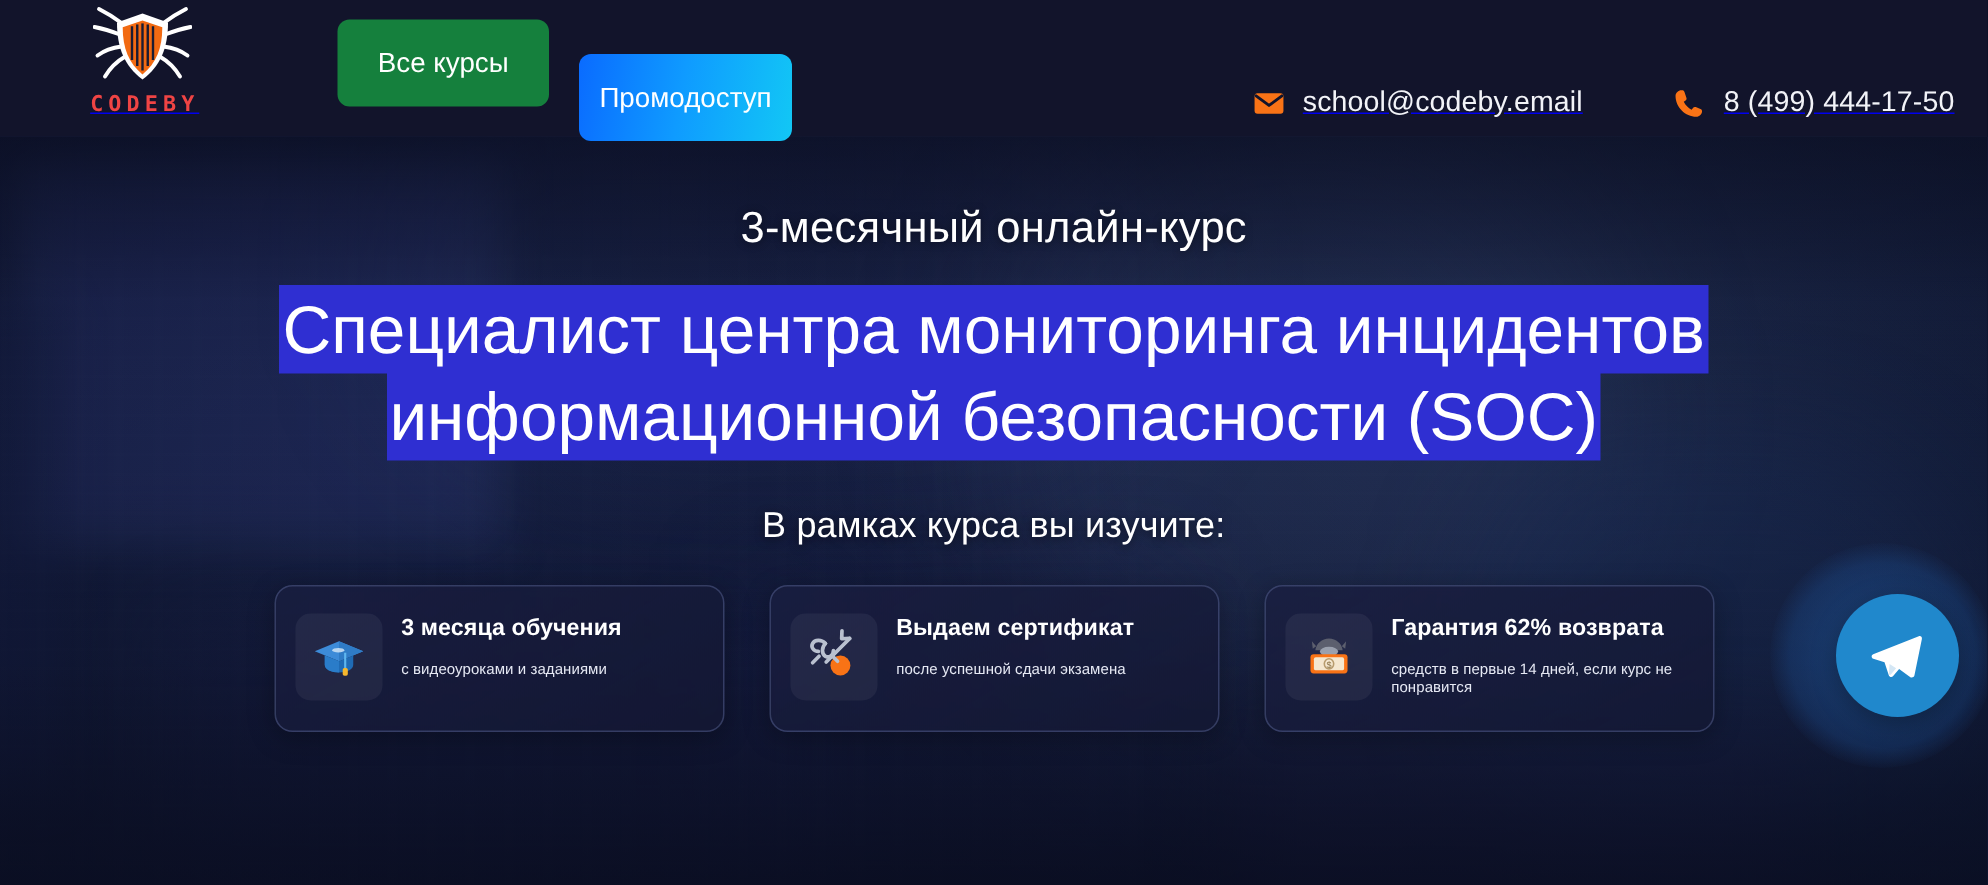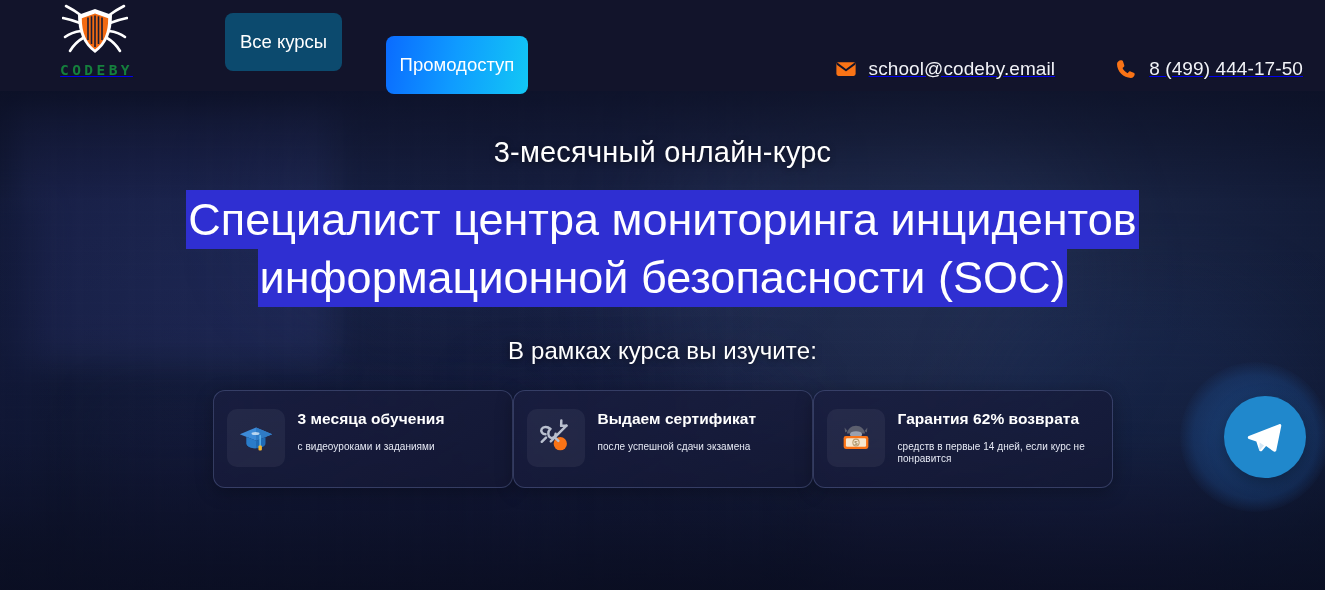--- a/index.html
+++ b/index.html
@@ -25,35 +25,35 @@
   .logo-wrap {
     position:absolute; left:43px; top:4px;
     width:104px; height:80px;
     display:flex; flex-direction:column; align-items:center; justify-content:flex-start;
   }
   .logo-mark { width:66px; height:58px; display:block; }
   .logo-word {
     margin-top:1px;
     font-family:"DejaVu Sans Mono", monospace;
     font-size:14.5px; font-weight:700; letter-spacing:3.4px;
-    color:#15803d; line-height:1;
+    color:#ef4444; line-height:1;
     text-indent:3px;
   }
 
   .btn {
     position:absolute; top:13px;
     height:58px;
     border:none; border-radius:8px;
     color:#fff; font-size:18.5px; font-weight:400;
     font-family:"Liberation Sans", sans-serif;
     cursor:pointer;
     display:flex; align-items:center; justify-content:center;
     white-space:nowrap;
   }
-  .btn-courses { left:225px; width:117px; background:#0c4a6e; }
+  .btn-courses { left:225px; width:141px; background:#15803d; }
   .btn-promo   { left:386px; width:142px;
                  background:linear-gradient(100deg,#0a6bff 0%,#0f9bff 48%,#12c7f5 100%);margin-top:23px; }
 
   .contacts {
     position:absolute; top:0; right:22px; height:91px;
     display:flex; align-items:center; gap:60px;
   }
   .contact { display:flex; align-items:center; gap:12px; cursor:pointer;margin-top:46px; }
   .contact-text {
     color:#f2f3f8; font-size:19px; letter-spacing:.1px; white-space:nowrap;
@@ -144,21 +144,21 @@
   .subtitle {
     margin-top:30px;
     font-size:24px; font-weight:400; color:#ffffff;
     letter-spacing:.1px;
     text-shadow:0 1px 6px rgba(0,0,0,.5);
   }
 
   
   .cards {
     margin-top:25px;
-    display:flex; 
+    display:flex; gap:30px;
   }
   .card {
     width:300px; min-height:98px;
     background:linear-gradient(150deg, rgba(26,30,64,.80) 0%, rgba(20,24,52,.72) 100%);
     border:1px solid rgba(122,138,192,.32);
     border-radius:12px;
     display:flex; align-items:flex-start; gap:13px;
     padding:14px 14px 14px 13px;
     backdrop-filter:blur(2px);
     box-shadow:0 4px 18px rgba(0,0,0,.28);

